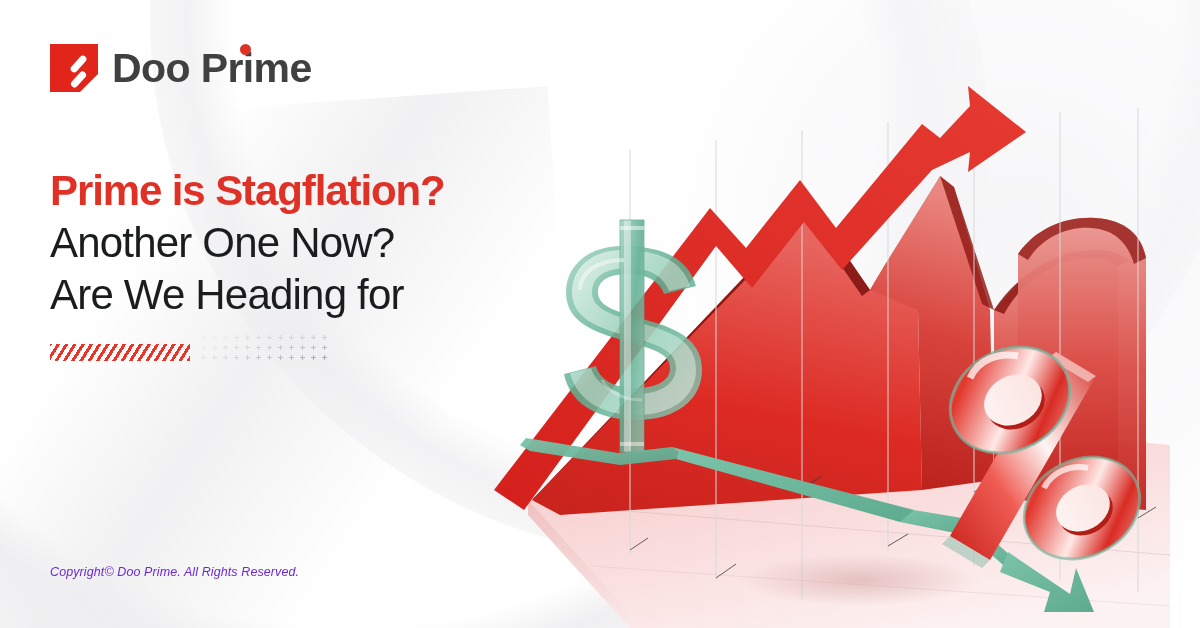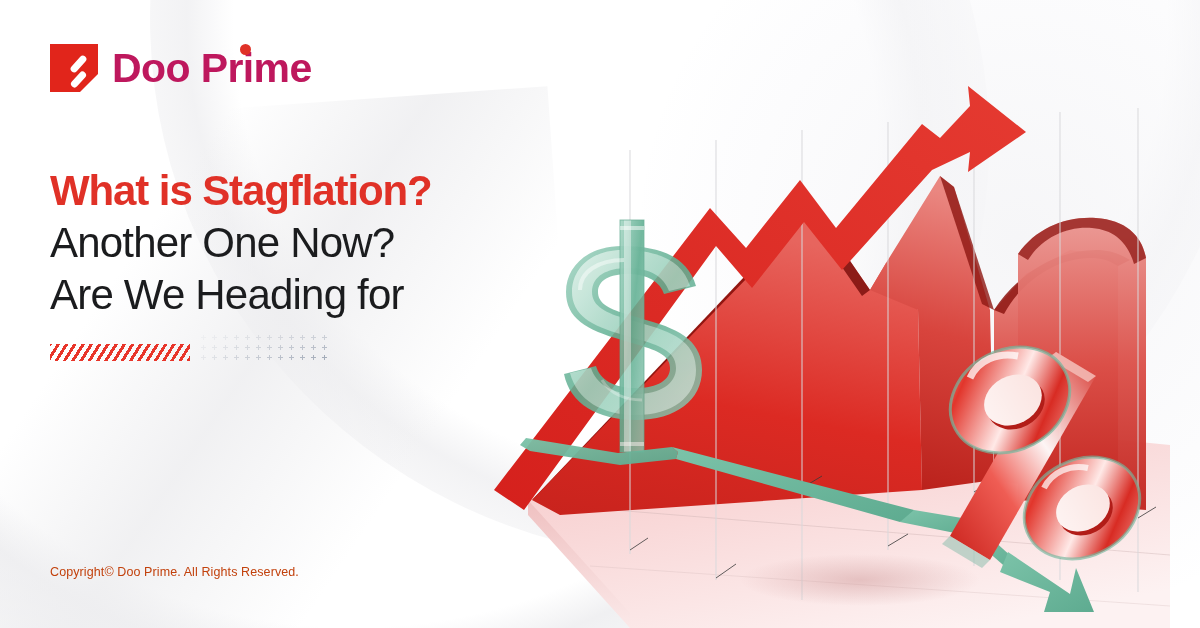--- a/index.html
+++ b/index.html
@@ -31,21 +31,21 @@
   }
   .swoosh-d{
     position:absolute;right:-200px;top:-140px;width:760px;height:760px;border-radius:50%;
     background:radial-gradient(circle at 50% 50%, rgba(245,245,247,.9) 0%, rgba(250,250,252,.5) 55%, rgba(255,255,255,0) 72%);
   }
 
   
   .logo{position:absolute;left:50px;top:44px;display:flex;align-items:center;gap:14px;}
   .logo-mark{width:48px;height:48px;position:relative;display:block;}
   .logo-text{
-    font-size:41px;font-weight:700;color:#be185d;letter-spacing:-0.6px;
+    font-size:41px;font-weight:700;color:#404040;letter-spacing:-0.6px;
     line-height:1;position:relative;white-space:nowrap;
   }
   .logo-text .dot{
     position:absolute;width:11px;height:11px;border-radius:50%;background:#e03127;
     left:128px;top:-4px;
   }
 
   
   .headline{position:absolute;left:50px;top:165px;width:520px;}
   .h-line{
@@ -67,21 +67,21 @@
   }
   .deco-dots .row{display:flex;gap:0;height:10px;}
   .deco-dots .cell{width:11px;height:10px;display:flex;align-items:center;justify-content:center;}
   .plus{position:relative;width:5px;height:5px;}
   .plus:before,.plus:after{content:"";position:absolute;background:#9aa3b2;}
   .plus:before{left:2px;top:0;width:1px;height:5px;}
   .plus:after{left:0;top:2px;width:5px;height:1px;}
 
   
   .copyright{
-    position:absolute;left:50px;top:565px;font-size:12.5px;color:#c2410c;letter-spacing:.1px;
+    position:absolute;left:50px;top:565px;font-size:12.5px;color:#6d28d9;letter-spacing:.1px;font-style:italic;
   }
 
   
   .illo{position:absolute;left:470px;top:60px;width:700px;height:568px;}
   .illo svg{display:block;width:700px;height:568px;}
 </style>
 </head>
 <body>
 
 <div class="stage">
@@ -286,21 +286,21 @@
         <rect x="25" y="26" width="7" height="19" rx="3.5" transform="rotate(42 28.5 35.5)" fill="#ffffff"></rect>
       </svg>
     </span>
     <span class="logo-text">
       <span>Doo Prime</span>
       <span class="dot"></span>
     </span>
   </div>
 
   <div class="headline">
-    <div class="h-line accent">What is Stagflation?</div>
+    <div class="h-line accent">Prime is Stagflation?</div>
     <div class="h-line">Another One Now?</div>
     <div class="h-line">Are We Heading for</div>
   </div>
 
   <div class="deco">
     <div class="deco-stripes"></div>
     <div class="deco-dots">
         <div class="row">
           <span class="cell">
             <span class="plus" style="opacity: 0.08;"></span>

